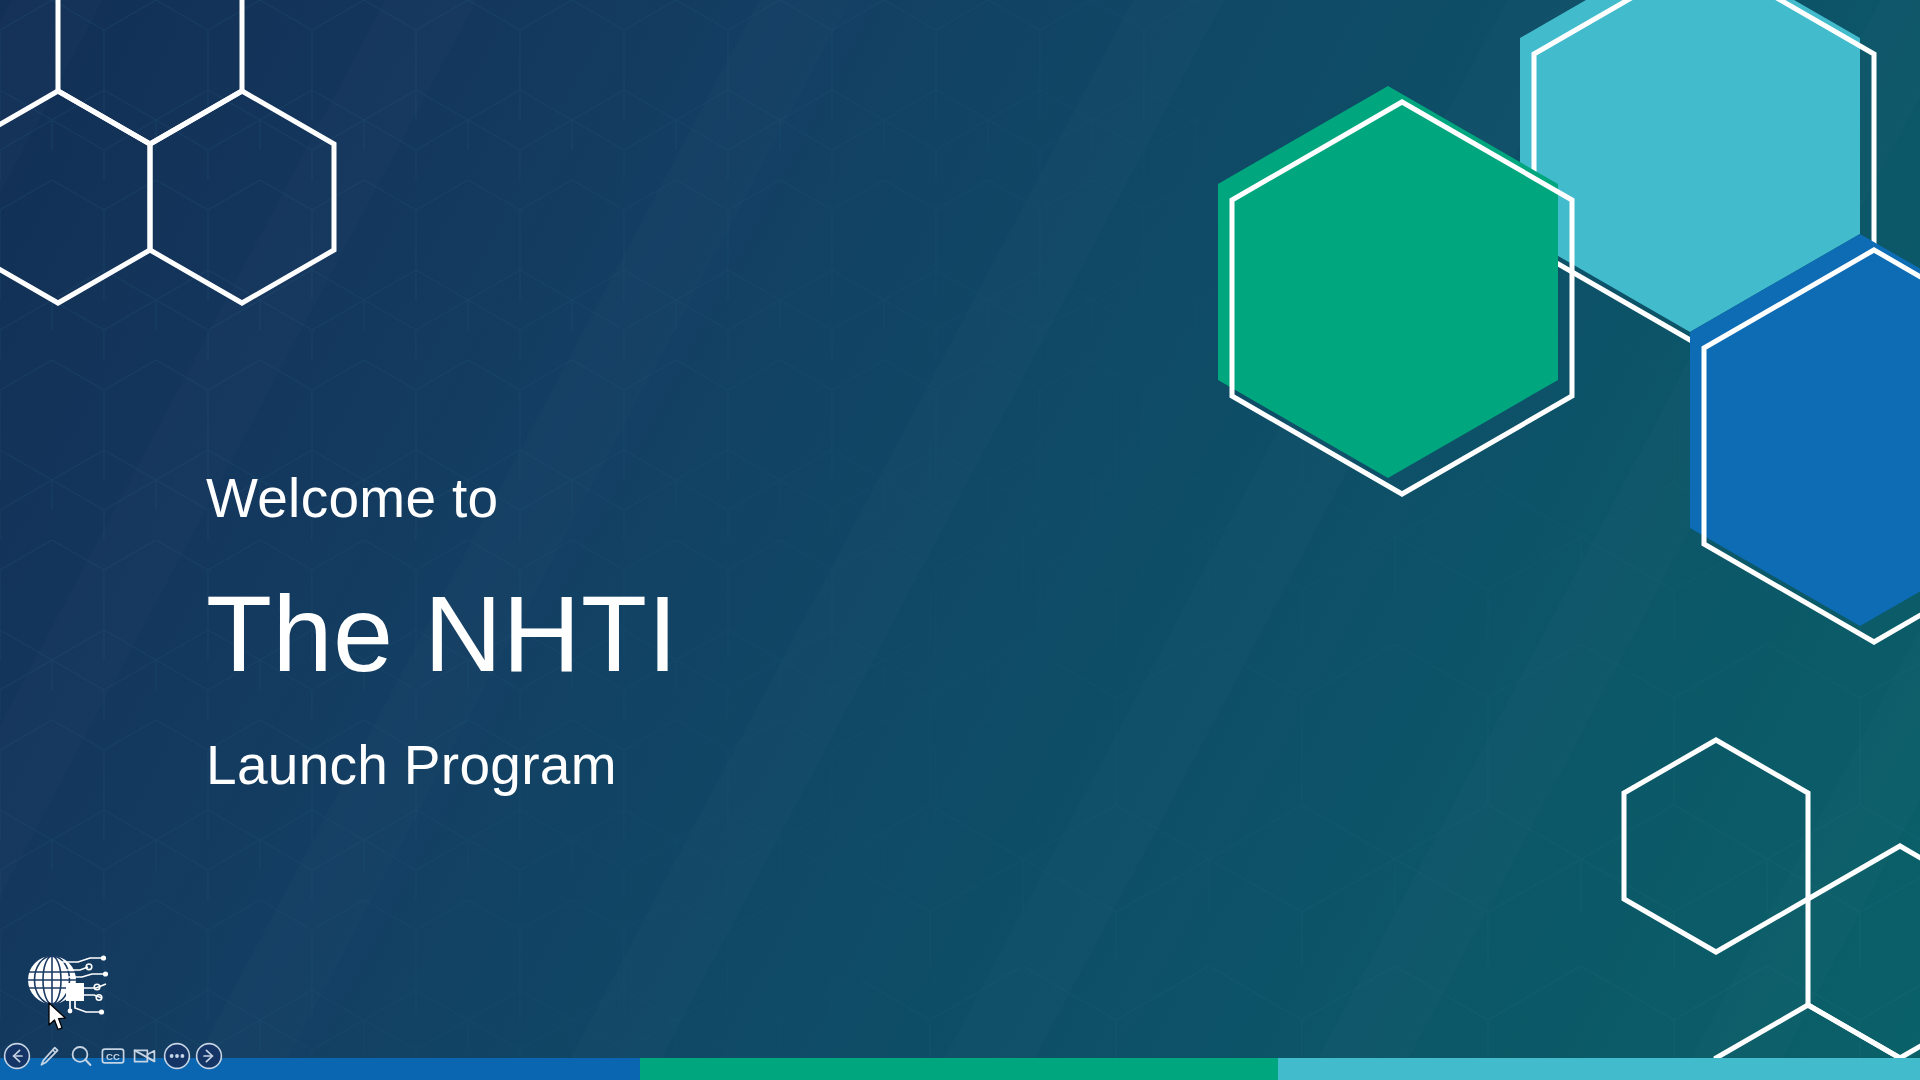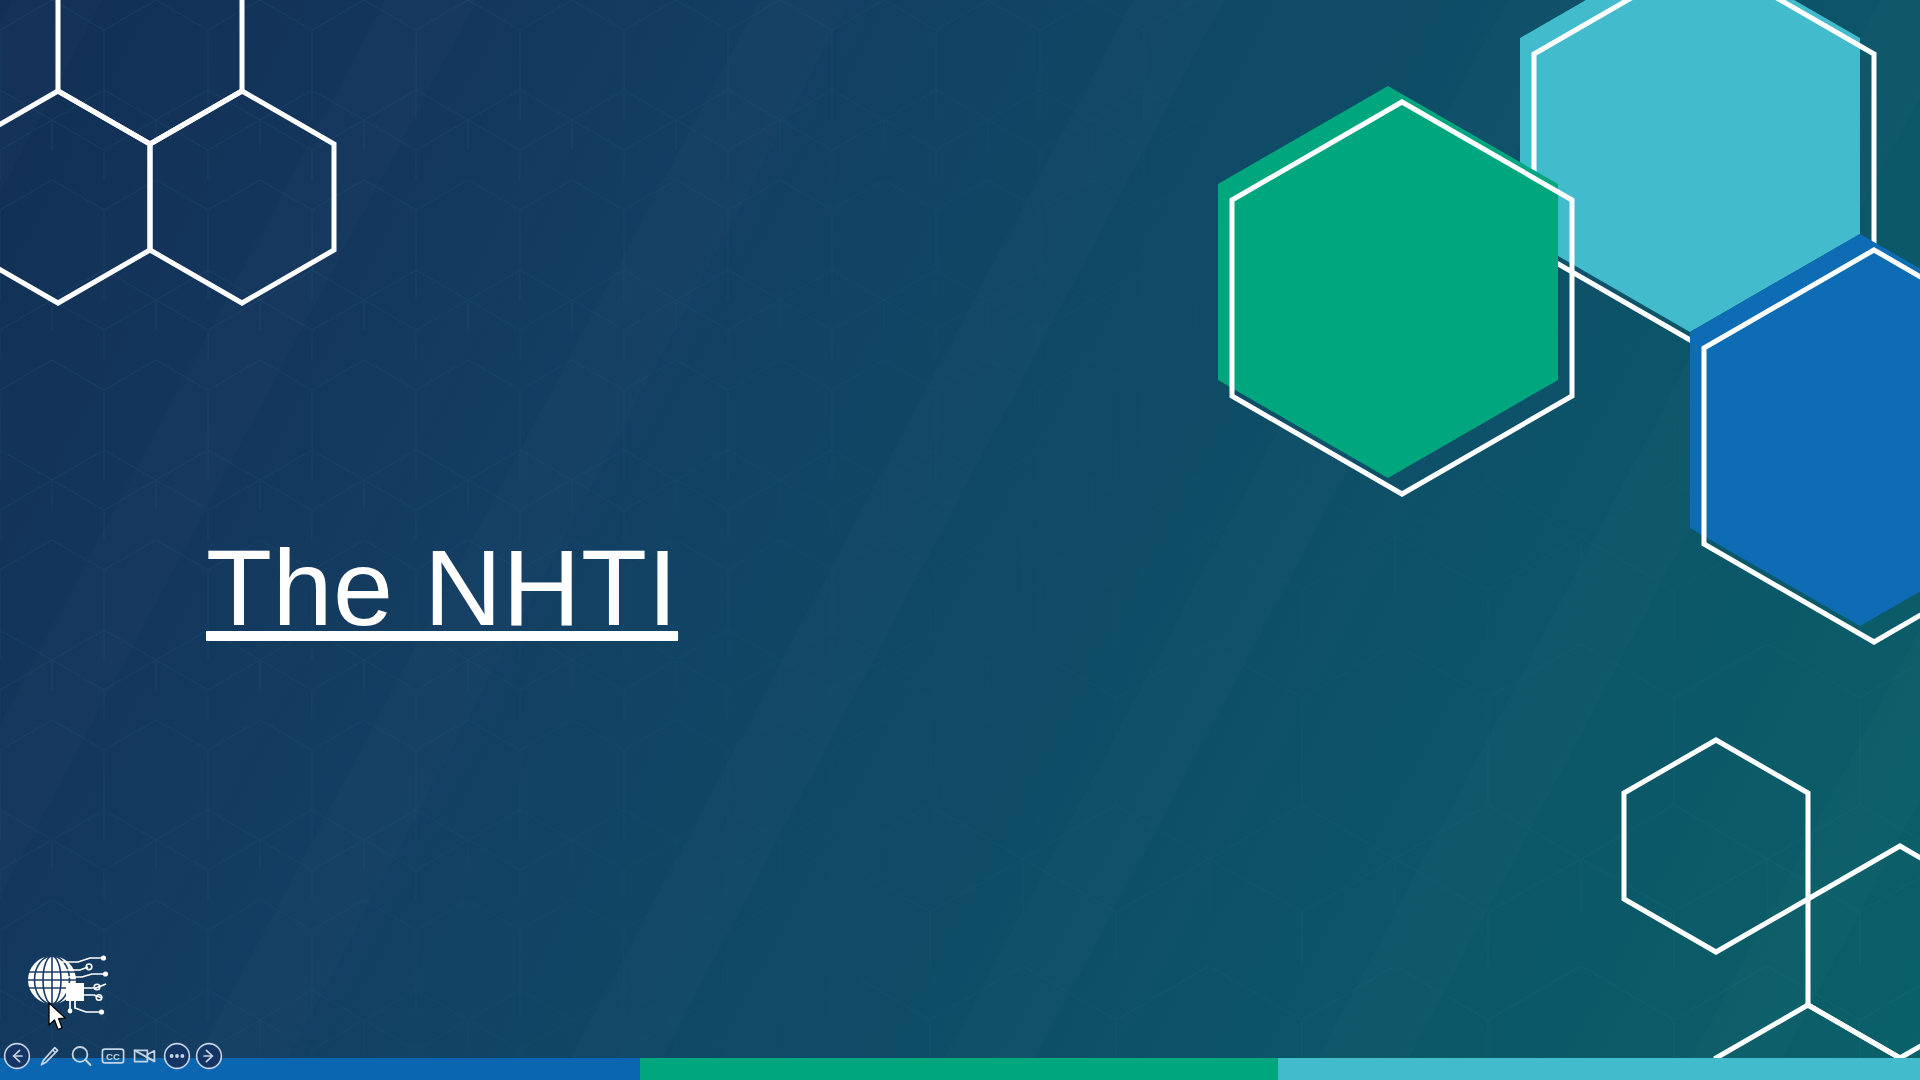--- a/index.html
+++ b/index.html
@@ -60,23 +60,22 @@
     font-weight:300;
     letter-spacing:0.3px;
     line-height:1.05;
     color:#ffffff;
   }
   .main-title {
     font-size:108px;
     font-weight:300;
     letter-spacing:0.5px;
     line-height:1.18;
-    margin-top:54px;
+    margin-top:42px;
     color:#ffffff;
-    text-decoration:underline;
   }
   .subtitle-line {
     font-size:55px;
     font-weight:300;
     letter-spacing:0.3px;
     line-height:1.05;
     margin-top:40px;
     color:#ffffff;
   }
 
@@ -198,21 +197,23 @@
     <svg style="right:-170px; bottom:-150px;" width="560" height="520" viewBox="0 0 560 520" xmlns="http://www.w3.org/2000/svg">
       <g fill="none" stroke="#ffffff" stroke-width="5" stroke-linejoin="miter">
         <path d="M186 30 L278 83 L278 189 L186 242 L94 189 L94 83 Z"></path>
         <path d="M370 136 L462 189 L462 295 L370 348 L278 295 L278 189 Z"></path>
         <path d="M278 295 L370 348 L370 454 L278 507 L186 454 L186 348 Z"></path>
       </g>
     </svg>
   </div>
 
   <div class="text-block">
+    <div class="welcome-line">Welcome to</div>
     <div class="main-title">The NHTI</div>
+    <div class="subtitle-line">Launch Program</div>
   </div>
 
   <div class="logo">
     <svg viewBox="0 0 88 70" xmlns="http://www.w3.org/2000/svg">
       <g fill="#ffffff">
 
         <circle cx="32" cy="30" r="24"></circle>
       </g>
       <g fill="none" stroke="#1b3a63" stroke-width="1.6">
 

